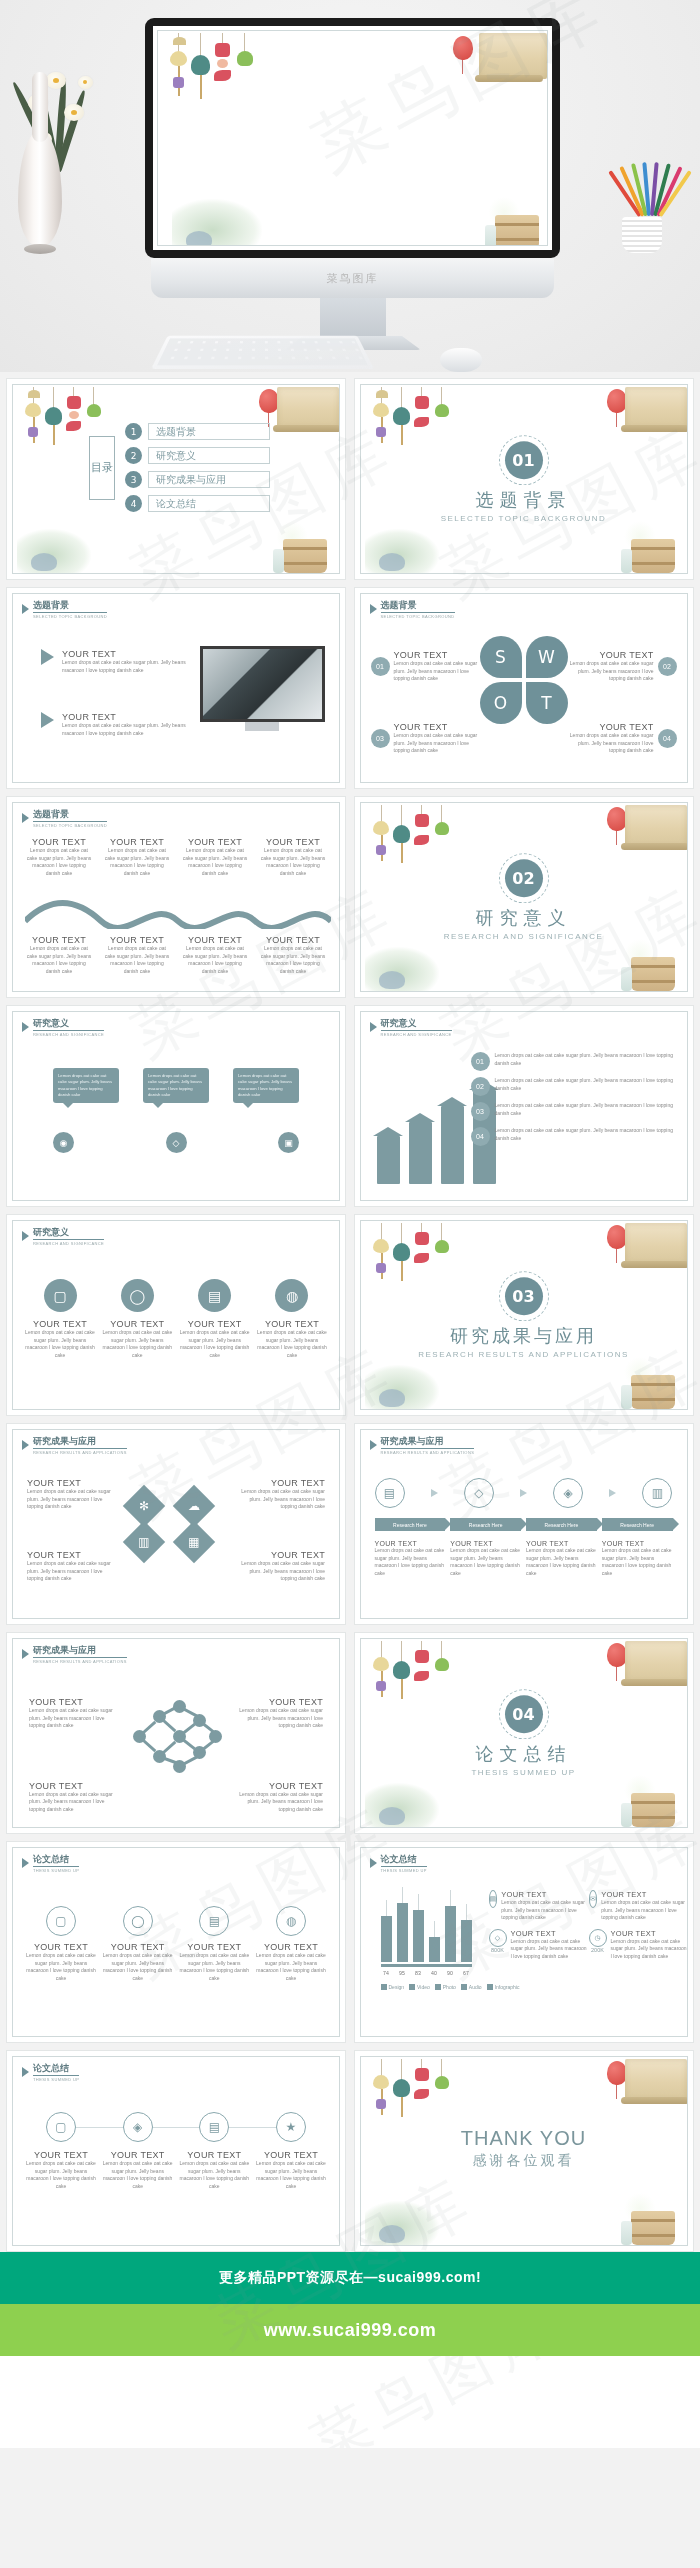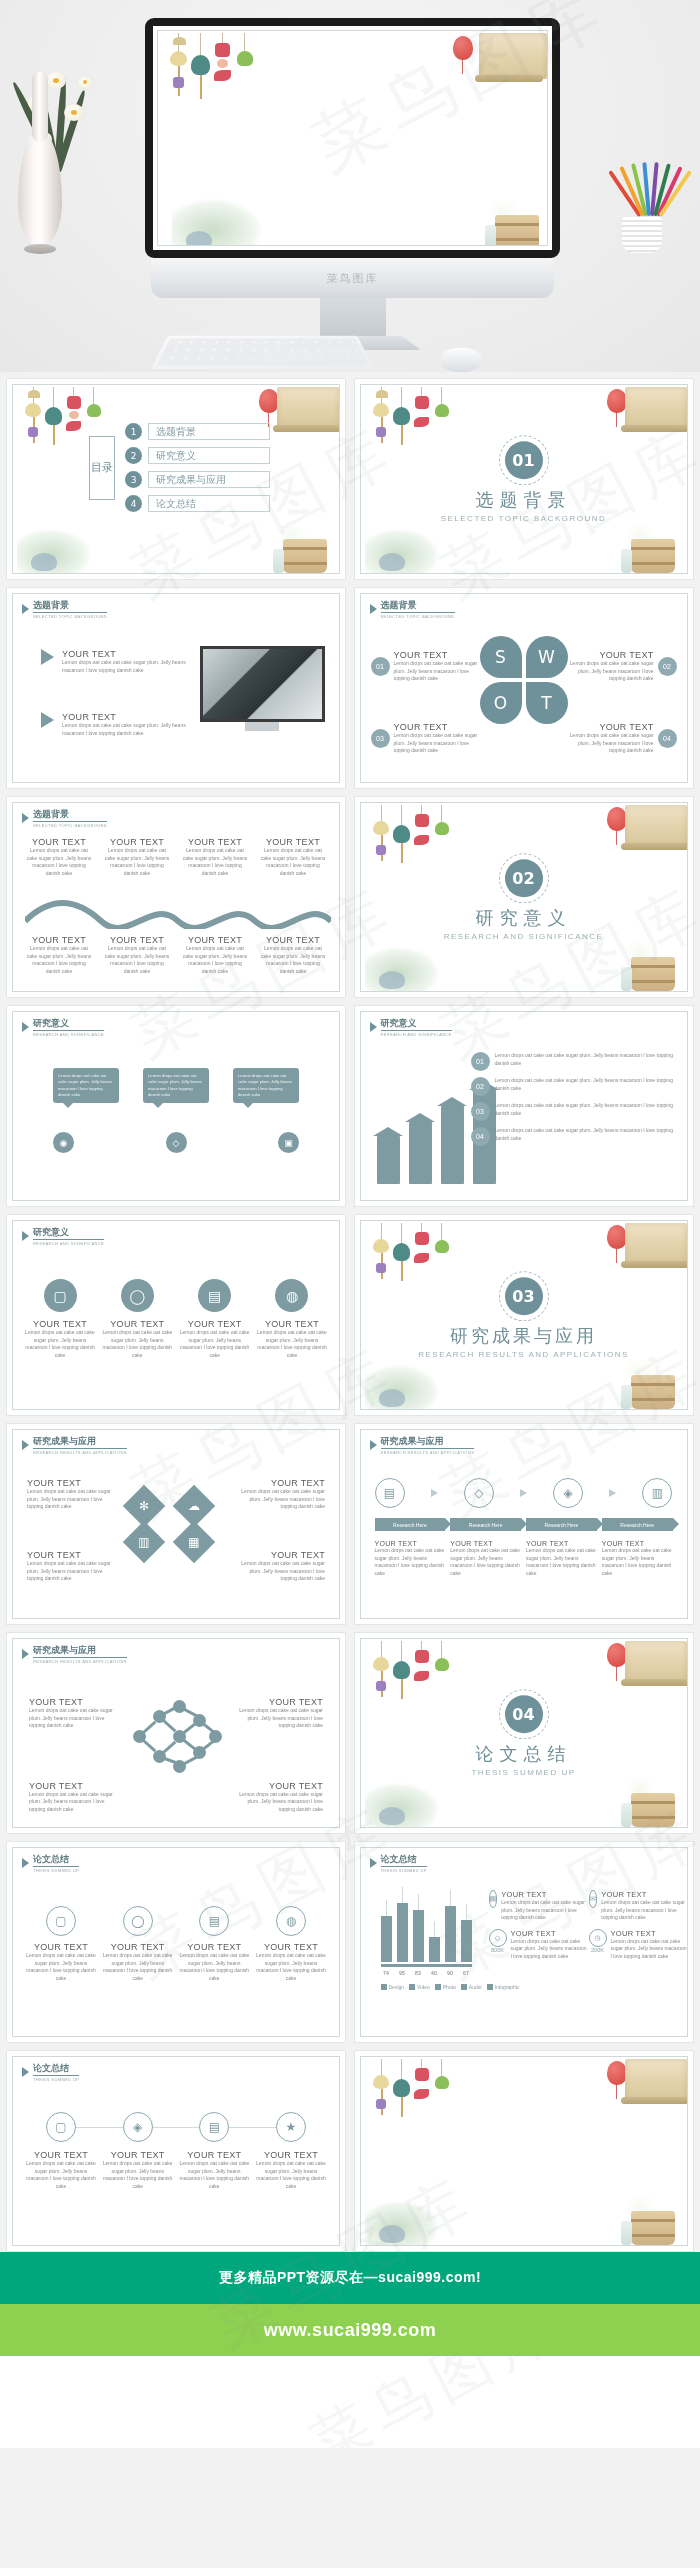--- a/index.html
+++ b/index.html
@@ -1031,20 +1031,24 @@
       <div class="bell" style="left:48px;top:9px;width:14px;height:13px;background:#d9525f;border-radius:4px"></div>
       <div class="bell" style="left:47px;top:30px;width:15px;height:10px;background:#d9525f;border-radius:50% 10% 50% 10%"></div>
       <div class="bell-str" style="left:74px"></div>
       <div class="bell" style="left:68px;top:17px;width:14px;height:13px;background:#8bbf5a;border-radius:50% 50% 35% 35%"></div>
     </div>
     <div class="deco-balloon" style="right:58px;top:4px">
           <div class="balloon-b"></div>
           <div class="balloon-s"></div>
         </div>
     <div class="deco-scroll"></div>
+    <div style="position:absolute;left:0;right:0;top:50%;transform:translateY(-56%)">
+      <div class="ty-en">THANK YOU</div>
+      <div class="ty-cn">感谢各位观看</div>
+    </div>
     <div class="deco-bush"></div>
     <div class="deco-bucket">
           <div class="bk-flowers"></div>
           <div class="bk-body"></div>
           <div class="bk-bottle"></div>
         </div>
   </div>
     </div>
 
 </div>

